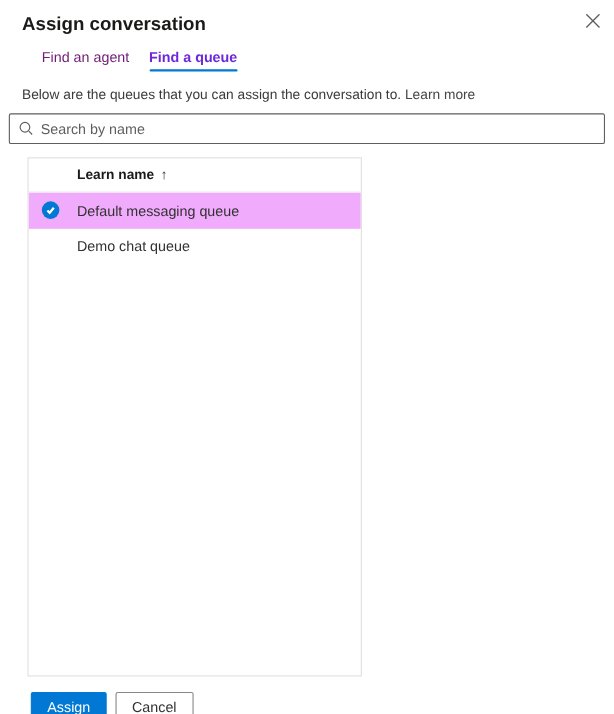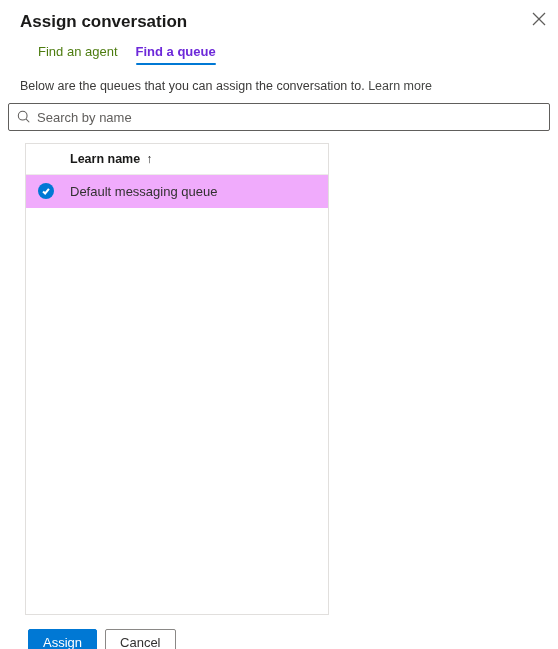--- a/index.html
+++ b/index.html
@@ -50,21 +50,21 @@
       gap: 18px;
       padding: 8px 0 0 38px;
       border-bottom: none;
     }
     .tab {
       background: none;
       border: none;
       padding: 4px 0 6px 0;
       font-family: inherit;
       font-size: 13px;
-      color: #4d7c0f;
+      color: #701a75;
       cursor: pointer;
       position: relative;
     }
     .tab.active {
       font-weight: 600;
       color: #6d28d9;
     }
     .tab.active::after {
       content: "";
       position: absolute;
@@ -253,20 +253,23 @@
     </div>
     <div class="list-body">
       <div class="list-row selected">
         <span class="row-check on">
           <svg viewBox="0 0 12 12">
               <polyline points="2.5,6.5 5,9 9.5,3.5"></polyline>
             </svg>
         </span>
         <span class="row-label">Default messaging queue</span>
       </div>
+      <div class="list-row">
+        <span class="row-label">Demo chat queue</span>
+      </div>
     </div>
   </div>
 
   <div class="footer">
     <button class="btn-primary">Assign</button>
     <button class="btn-secondary">Cancel</button>
   </div>
 
 </div>
 

